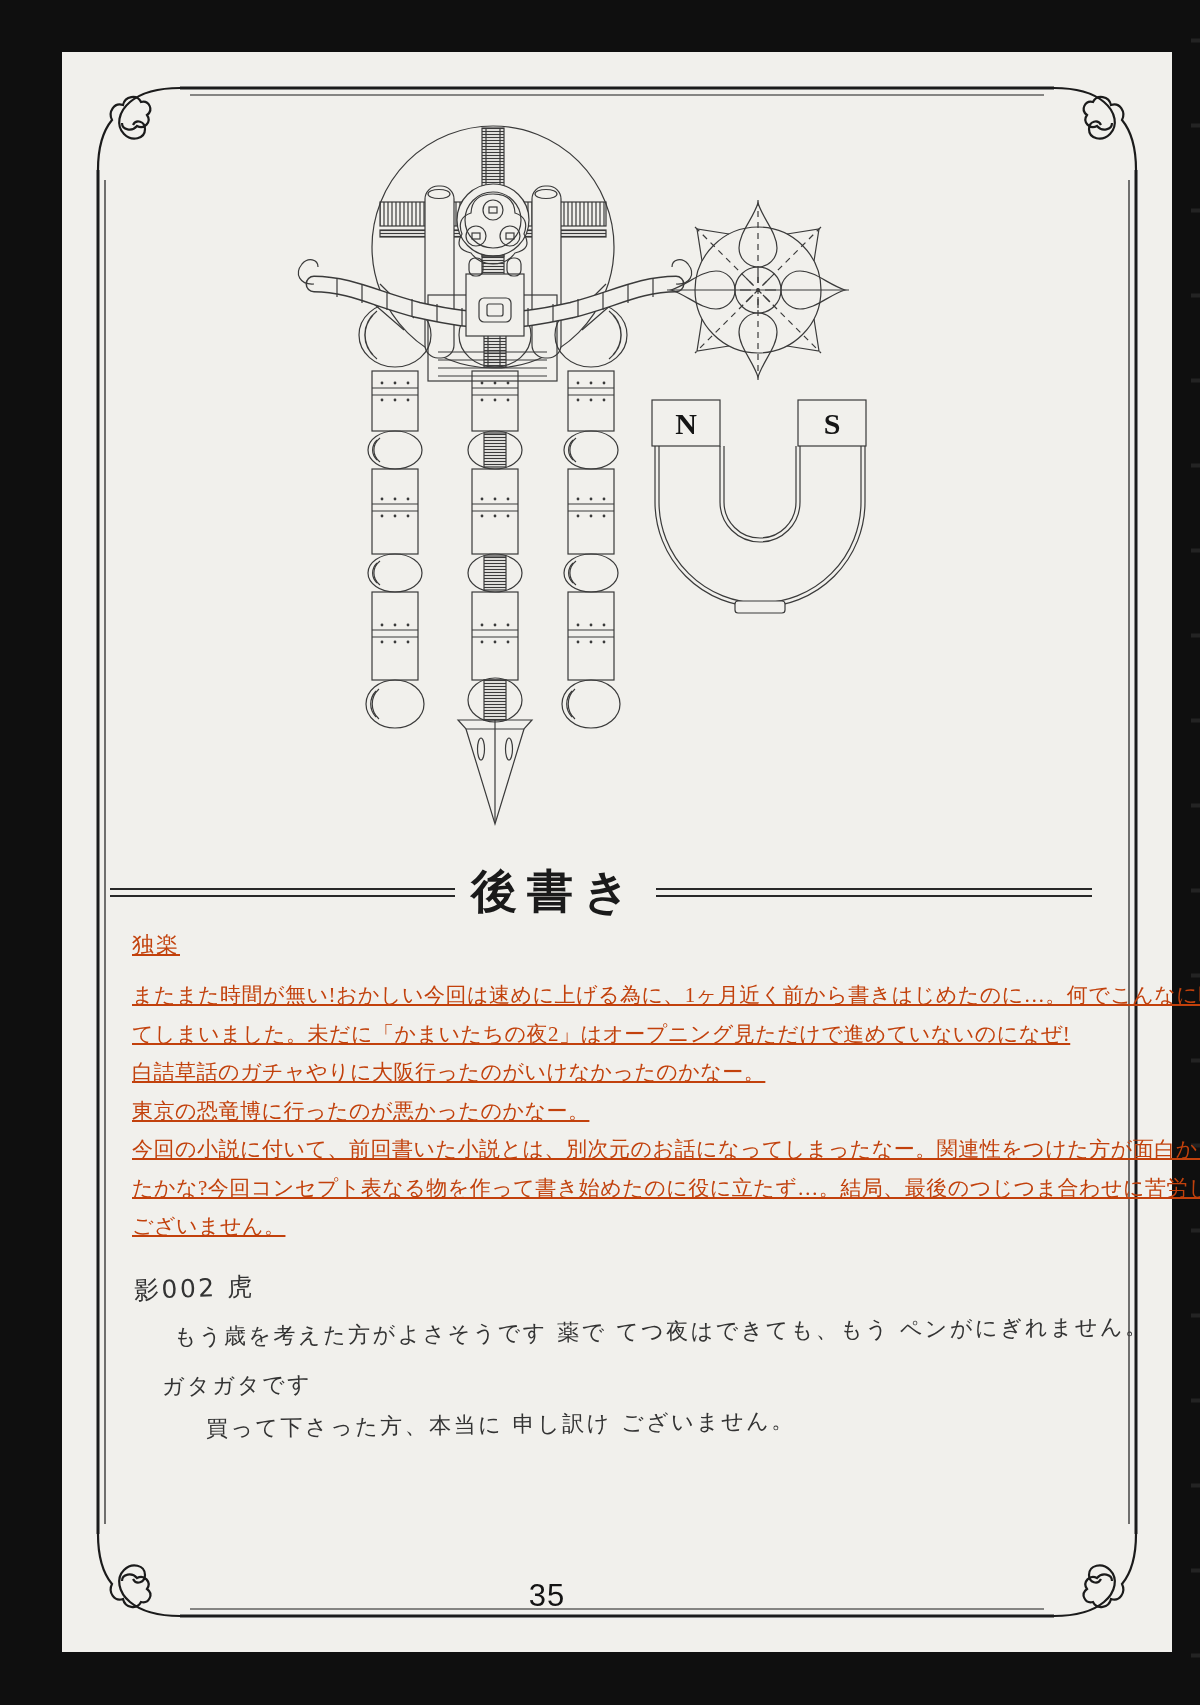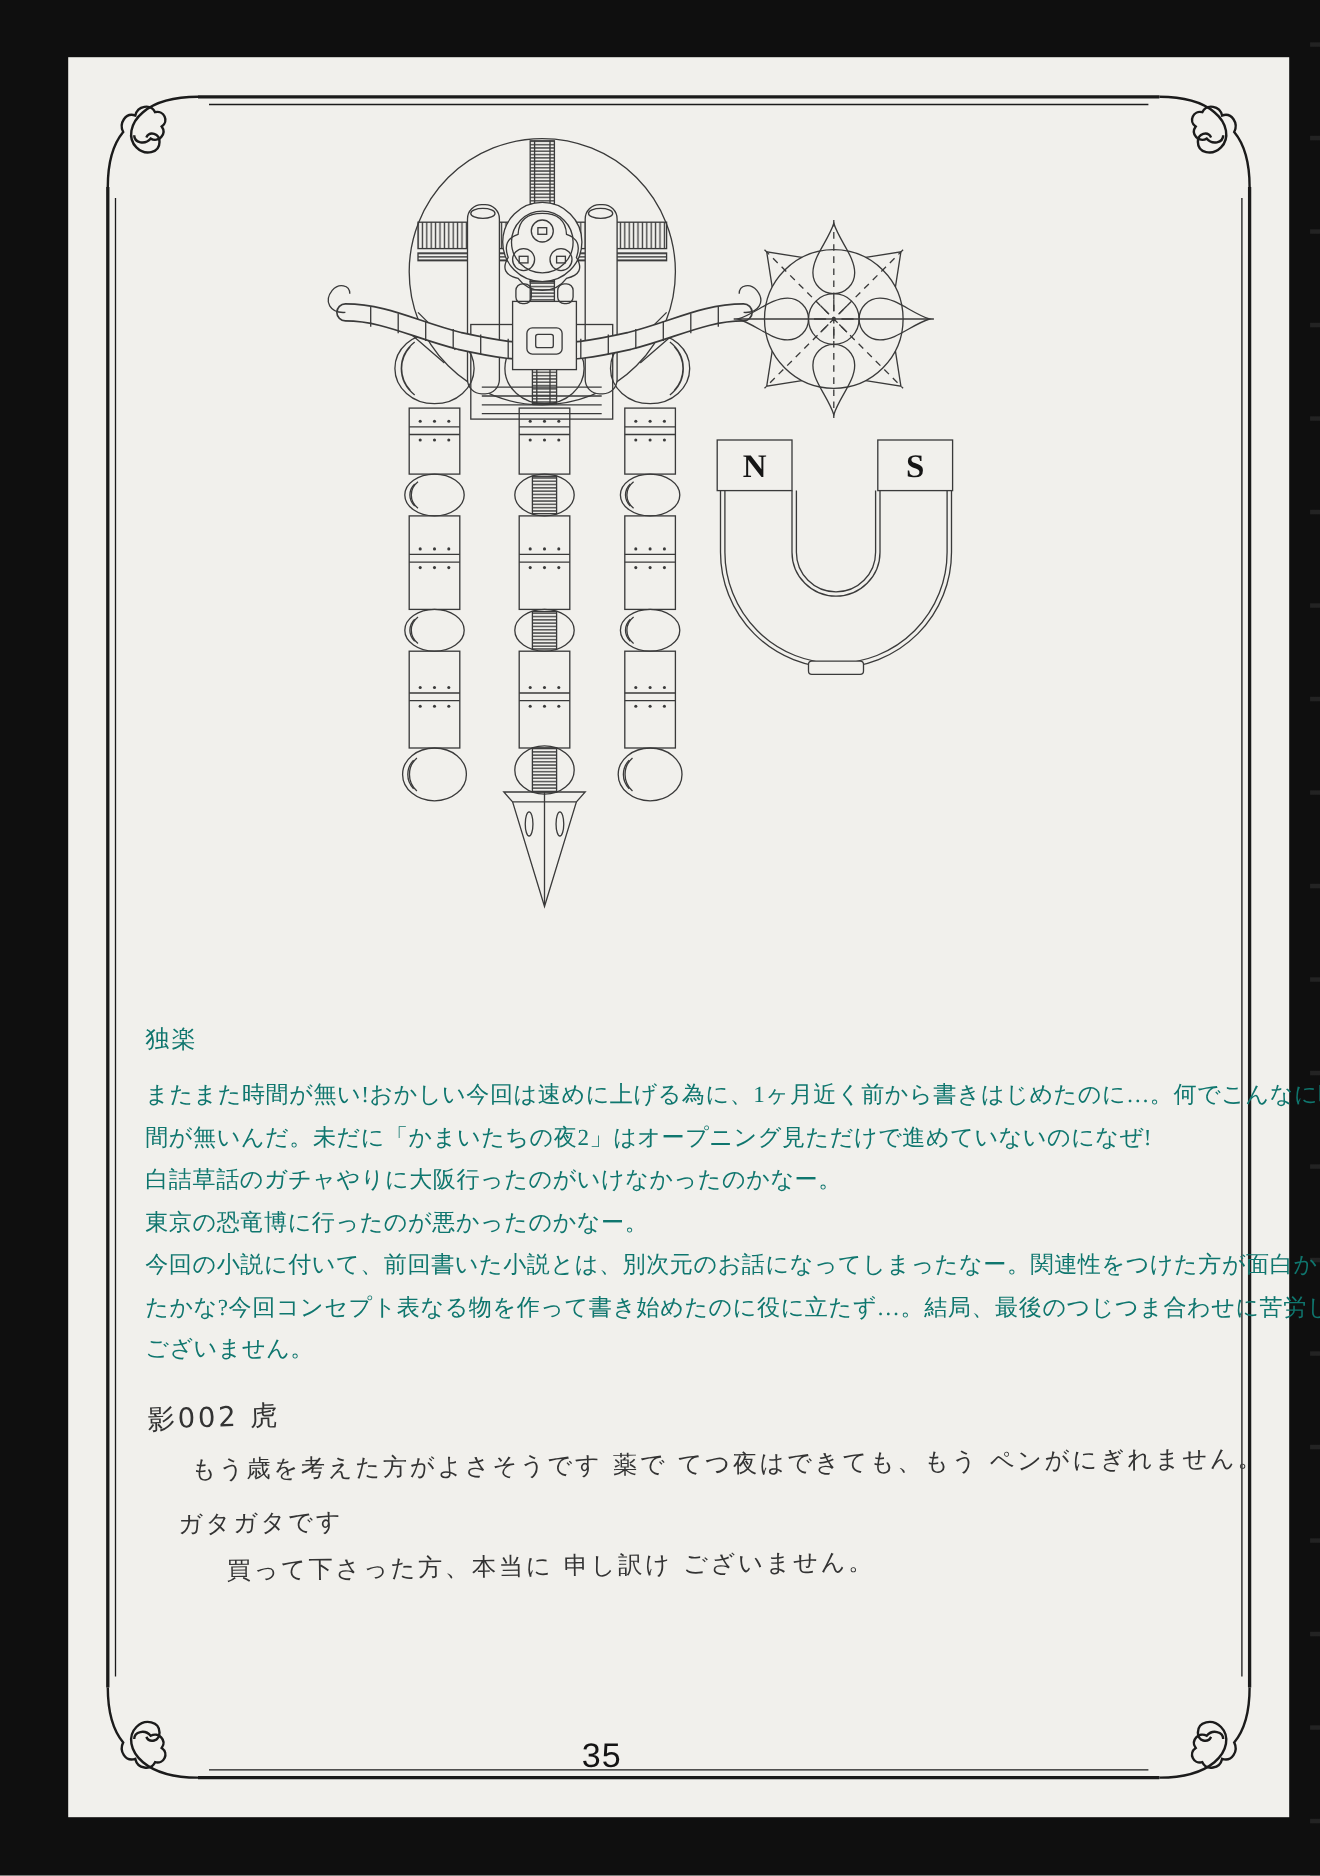--- a/index.html
+++ b/index.html
@@ -28,22 +28,22 @@
   .frame .thin{stroke-width:1.2;}
   .frame .orn{stroke-width:2.2;}
   
   .title-row{position:absolute;left:48px;right:80px;top:812px;height:56px;display:flex;align-items:center;}
   .dbl{height:9px;border-top:2.5px solid #282828;border-bottom:2.5px solid #282828;box-sizing:border-box;}
   .dl{width:345px;}
   .dr{flex:1;}
   .page-title{font-size:46px;font-weight:bold;letter-spacing:10px;color:#1a1a1a;margin:0 16px;white-space:nowrap;
     font-family:"DejaVu Sans","Liberation Sans",sans-serif;}
   
-  .bodytext{position:absolute;left:70px;top:878px;width:1012px;color:#0f766e;
-    font-family:"Liberation Serif","DejaVu Serif",serif;font-size:21px;}
+  .bodytext{position:absolute;left:70px;top:878px;width:1012px;color:#c2410c;
+    font-family:"Liberation Serif","DejaVu Serif",serif;font-size:21px;text-decoration:underline;}
   .author{font-size:22px;margin-bottom:16px;letter-spacing:2px;}
   .pline{line-height:38.5px;white-space:nowrap;letter-spacing:0.5px;}
   
   .handwriting{position:absolute;left:72px;top:1222px;width:990px;color:#333;
     font-family:"DejaVu Sans","Liberation Sans",sans-serif;}
   .hw{white-space:nowrap;letter-spacing:2.5px;line-height:34px;}
   .hw-sig{font-size:25px;transform:rotate(-2deg);transform-origin:left;}
   .hw1{font-size:22px;margin:12px 0 0 40px;transform:rotate(-0.6deg);transform-origin:left;}
   .hw2{font-size:22px;margin:16px 0 0 28px;transform:rotate(-1deg);transform-origin:left;}
   .hw3{font-size:22px;margin:8px 0 0 72px;transform:rotate(-0.8deg);transform-origin:left;}
@@ -221,26 +221,31 @@
     <g class="orn" transform="translate(0,1600) scale(1,-1)">
       <path d="M118,36 C96,36 80,40 68,50 C56,60 54,74 62,82 C70,90 83,87 83,77 C83,69 74,67 71,73"></path>
       <path d="M36,118 C36,96 40,80 50,68 C46,60 52,50 61,53 C63,44 75,42 79,50 C87,48 92,58 85,63 C90,70 82,78 75,74 C70,80 60,78 60,71"></path>
     </g>
     <g class="orn" transform="translate(1110,1600) scale(-1,-1)">
       <path d="M118,36 C96,36 80,40 68,50 C56,60 54,74 62,82 C70,90 83,87 83,77 C83,69 74,67 71,73"></path>
       <path d="M36,118 C36,96 40,80 50,68 C46,60 52,50 61,53 C63,44 75,42 79,50 C87,48 92,58 85,63 C90,70 82,78 75,74 C70,80 60,78 60,71"></path>
     </g>
   </svg>
 
+  <div class="title-row">
+    <div class="dbl dl"></div>
+    <div class="page-title">後書き</div>
+    <div class="dbl dr"></div>
+  </div>
 
   <div class="bodytext">
     <div class="author">独楽</div>
     <div>
       <div class="pline">またまた時間が無い!おかしい今回は速めに上げる為に、1ヶ月近く前から書きはじめたのに…。何でこんなに時</div>
-      <div class="pline">間が無いんだ。未だに「かまいたちの夜2」はオープニング見ただけで進めていないのになぜ!</div>
+      <div class="pline">てしまいました。未だに「かまいたちの夜2」はオープニング見ただけで進めていないのになぜ!</div>
       <div class="pline">白詰草話のガチャやりに大阪行ったのがいけなかったのかなー。</div>
       <div class="pline">東京の恐竜博に行ったのが悪かったのかなー。</div>
       <div class="pline">今回の小説に付いて、前回書いた小説とは、別次元のお話になってしまったなー。関連性をつけた方が面白かっ</div>
       <div class="pline">たかな?今回コンセプト表なる物を作って書き始めたのに役に立たず…。結局、最後のつじつま合わせに苦労し</div>
       <div class="pline">ございません。</div>
     </div>
   </div>
 
   <div class="handwriting">
     <div class="hw hw-sig">影002 虎</div>

